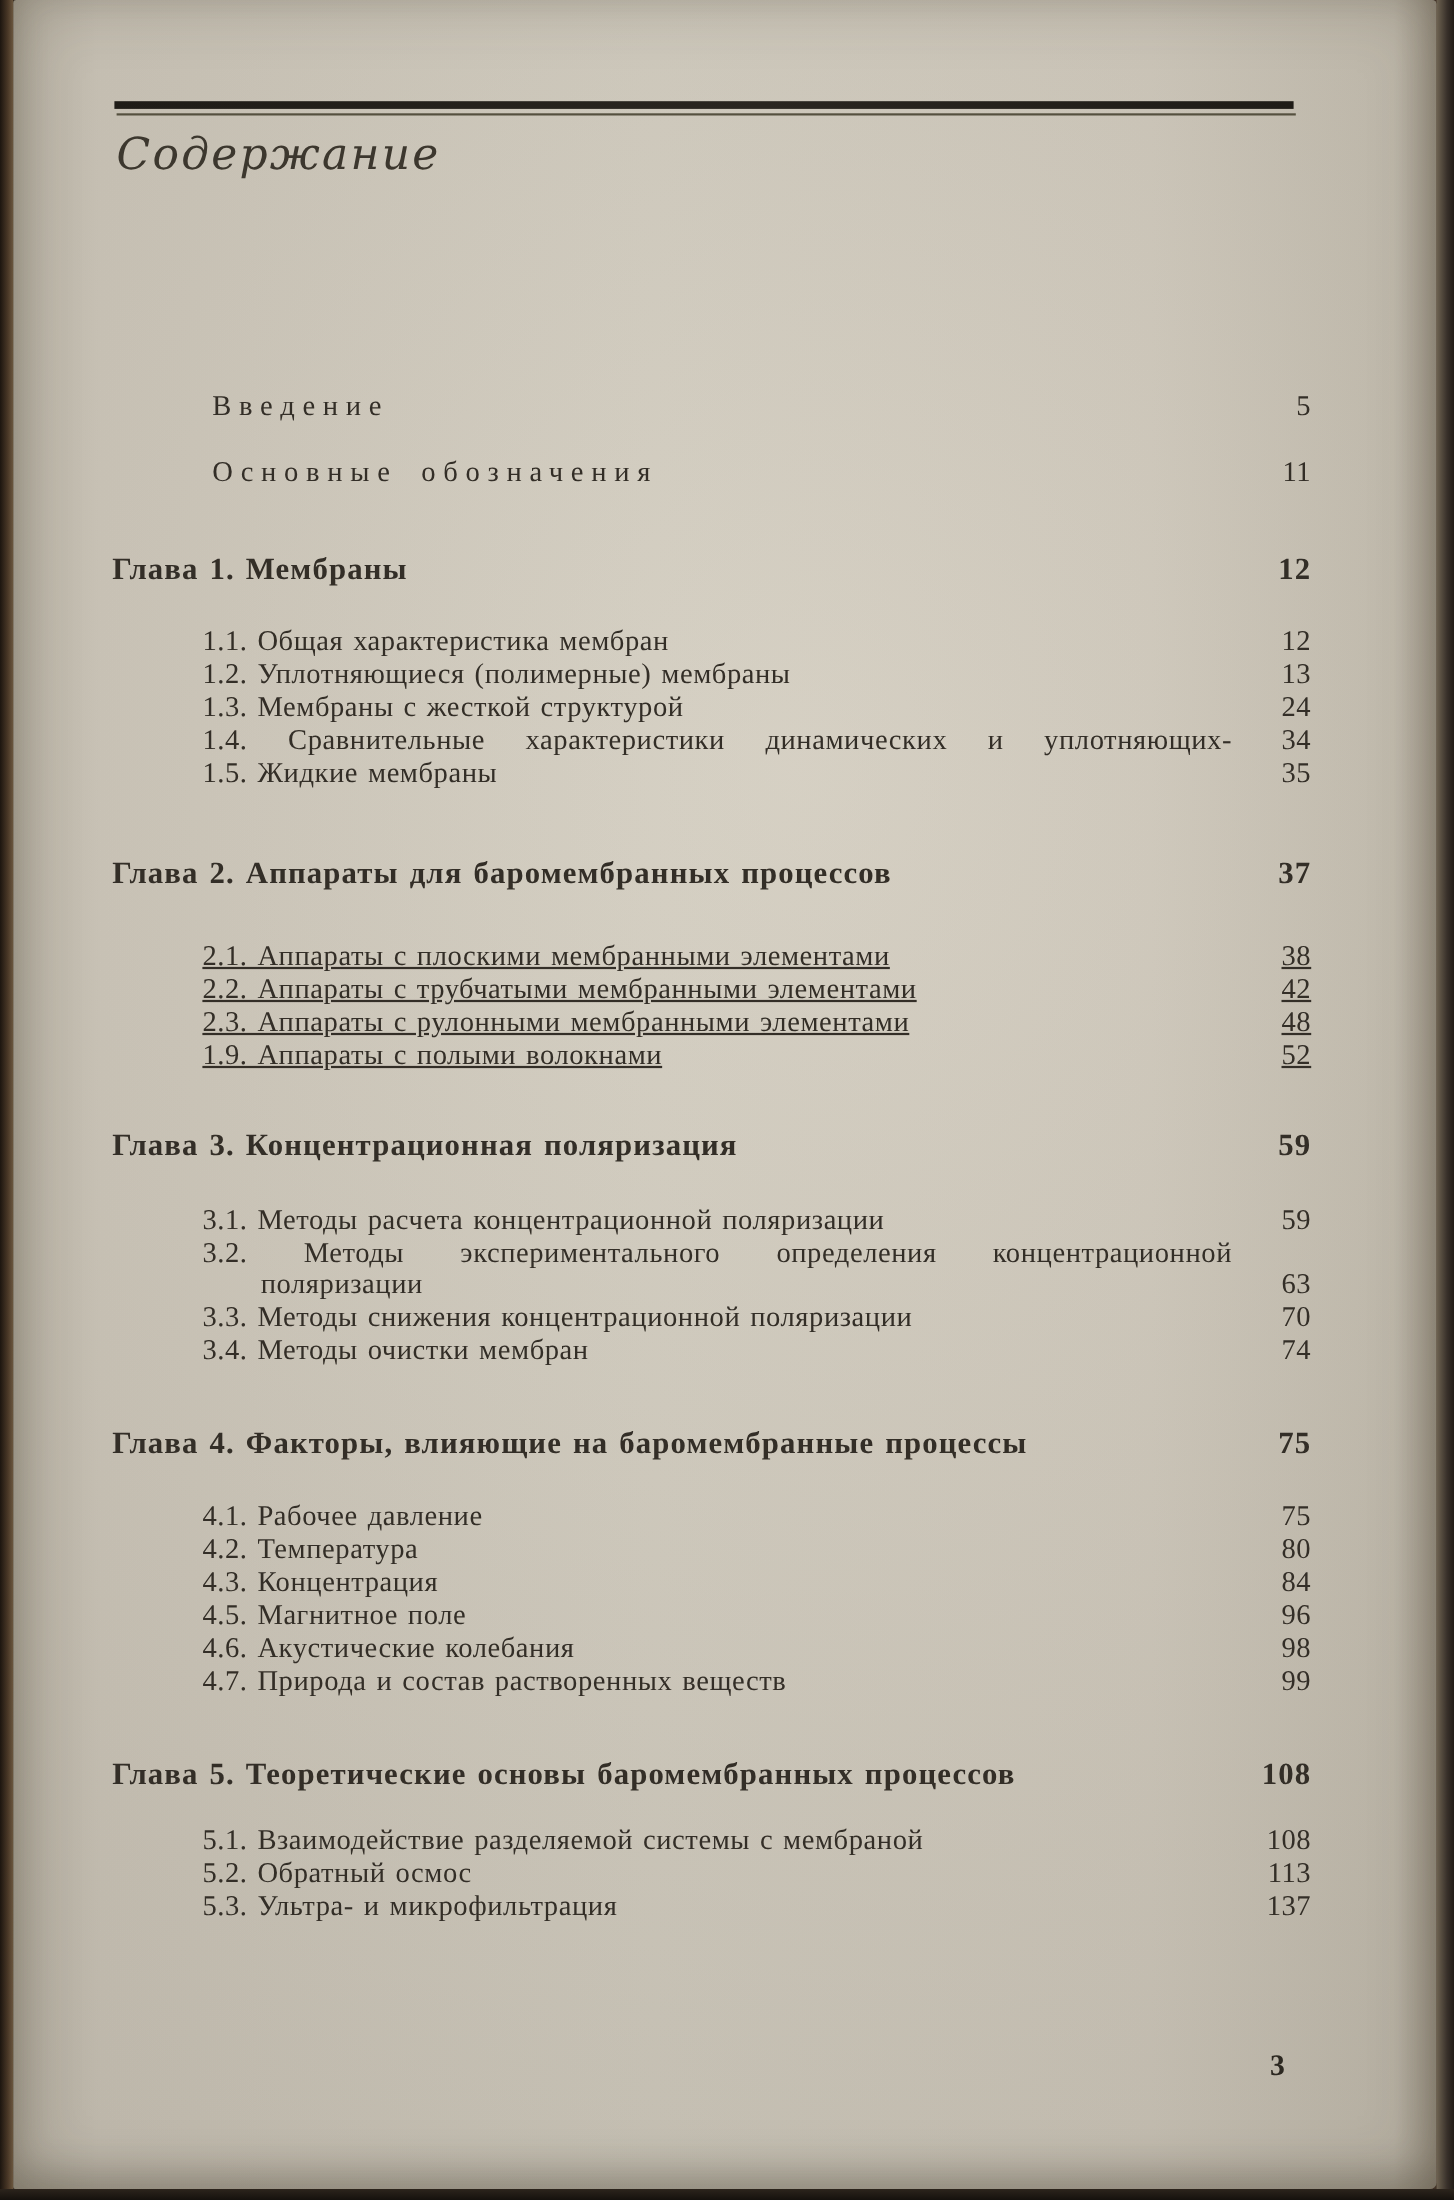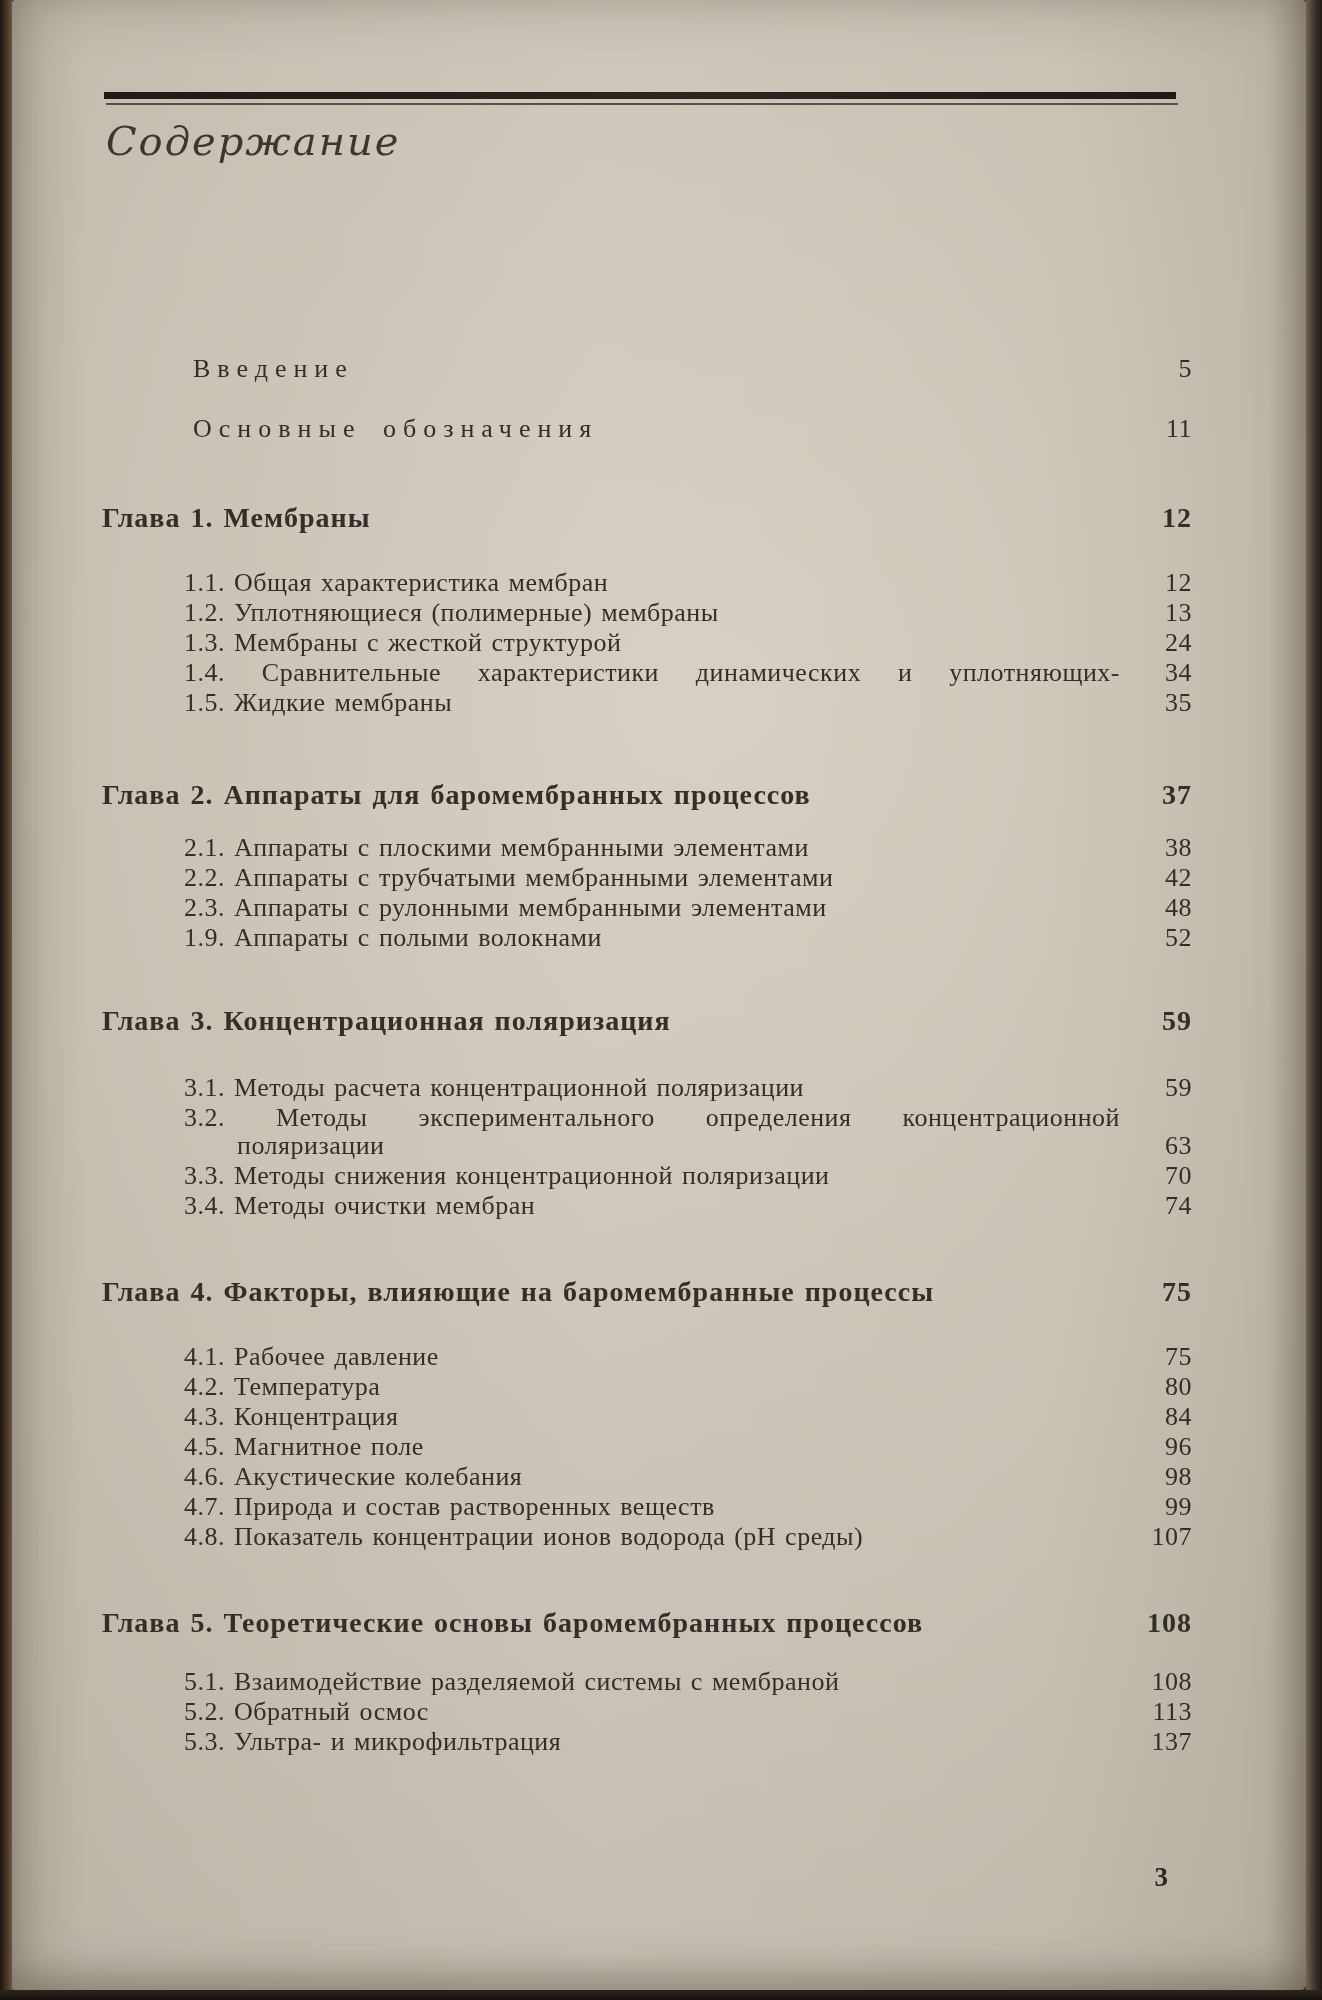--- a/index.html
+++ b/index.html
@@ -57,21 +57,21 @@
   .intro2{margin-top:32px;}
   
   .ch-head{display:flex;align-items:flex-end;font-weight:bold;font-size:28px;line-height:34px;letter-spacing:1px;}
   .ch-head .ch-title{flex:1;}
   .ch1 .ch-head{margin-top:58px;}
   .ch2 .ch-head{margin-top:61px;}
   .ch3 .ch-head{margin-top:52px;}
   .ch4 .ch-head{margin-top:55px;}
   .ch5 .ch-head{margin-top:55px;}
   .ch1 .items{margin-top:34px;}
-  .ch2 .items{margin-top:22px;}
+  .ch2 .items{margin-top:43px;text-decoration:underline;}
   .ch3 .items{margin-top:36px;}
   .ch4 .items{margin-top:34px;}
   .ch5 .items{margin-top:28px;}
   .footer-num{
     position:absolute;top:1862px;left:90px;width:1066px;
     text-align:right;font-weight:bold;font-size:27px;color:#2c2821;
   }
   
   .edge-left{position:absolute;left:0;top:0;bottom:0;width:12px;
     background:linear-gradient(90deg,#1c150f,#4a3827 60%,#6b573f);}
@@ -246,26 +246,20 @@
                 <div class="l1">4.6. Акустические колебания</div>
               </div>
             <div class="pg">98</div>
           </div>
           <div class="row">
             <div class="lbl">
                 <div class="l1">4.7. Природа и состав растворенных веществ</div>
               </div>
             <div class="pg">99</div>
           </div>
-          <div class="row">
-            <div class="lbl">
-                <div class="l1">4.8. Показатель концентрации ионов водорода (pH среды)</div>
-              </div>
-            <div class="pg">107</div>
-          </div>
         </div>
       </div>
 
       <div class="chapter ch5">
         <div class="ch-head">
           <div class="ch-title">Глава 5. Теоретические основы баромембранных процессов</div>
           <div class="pg">108</div>
         </div>
         <div class="items">
           <div class="row">

